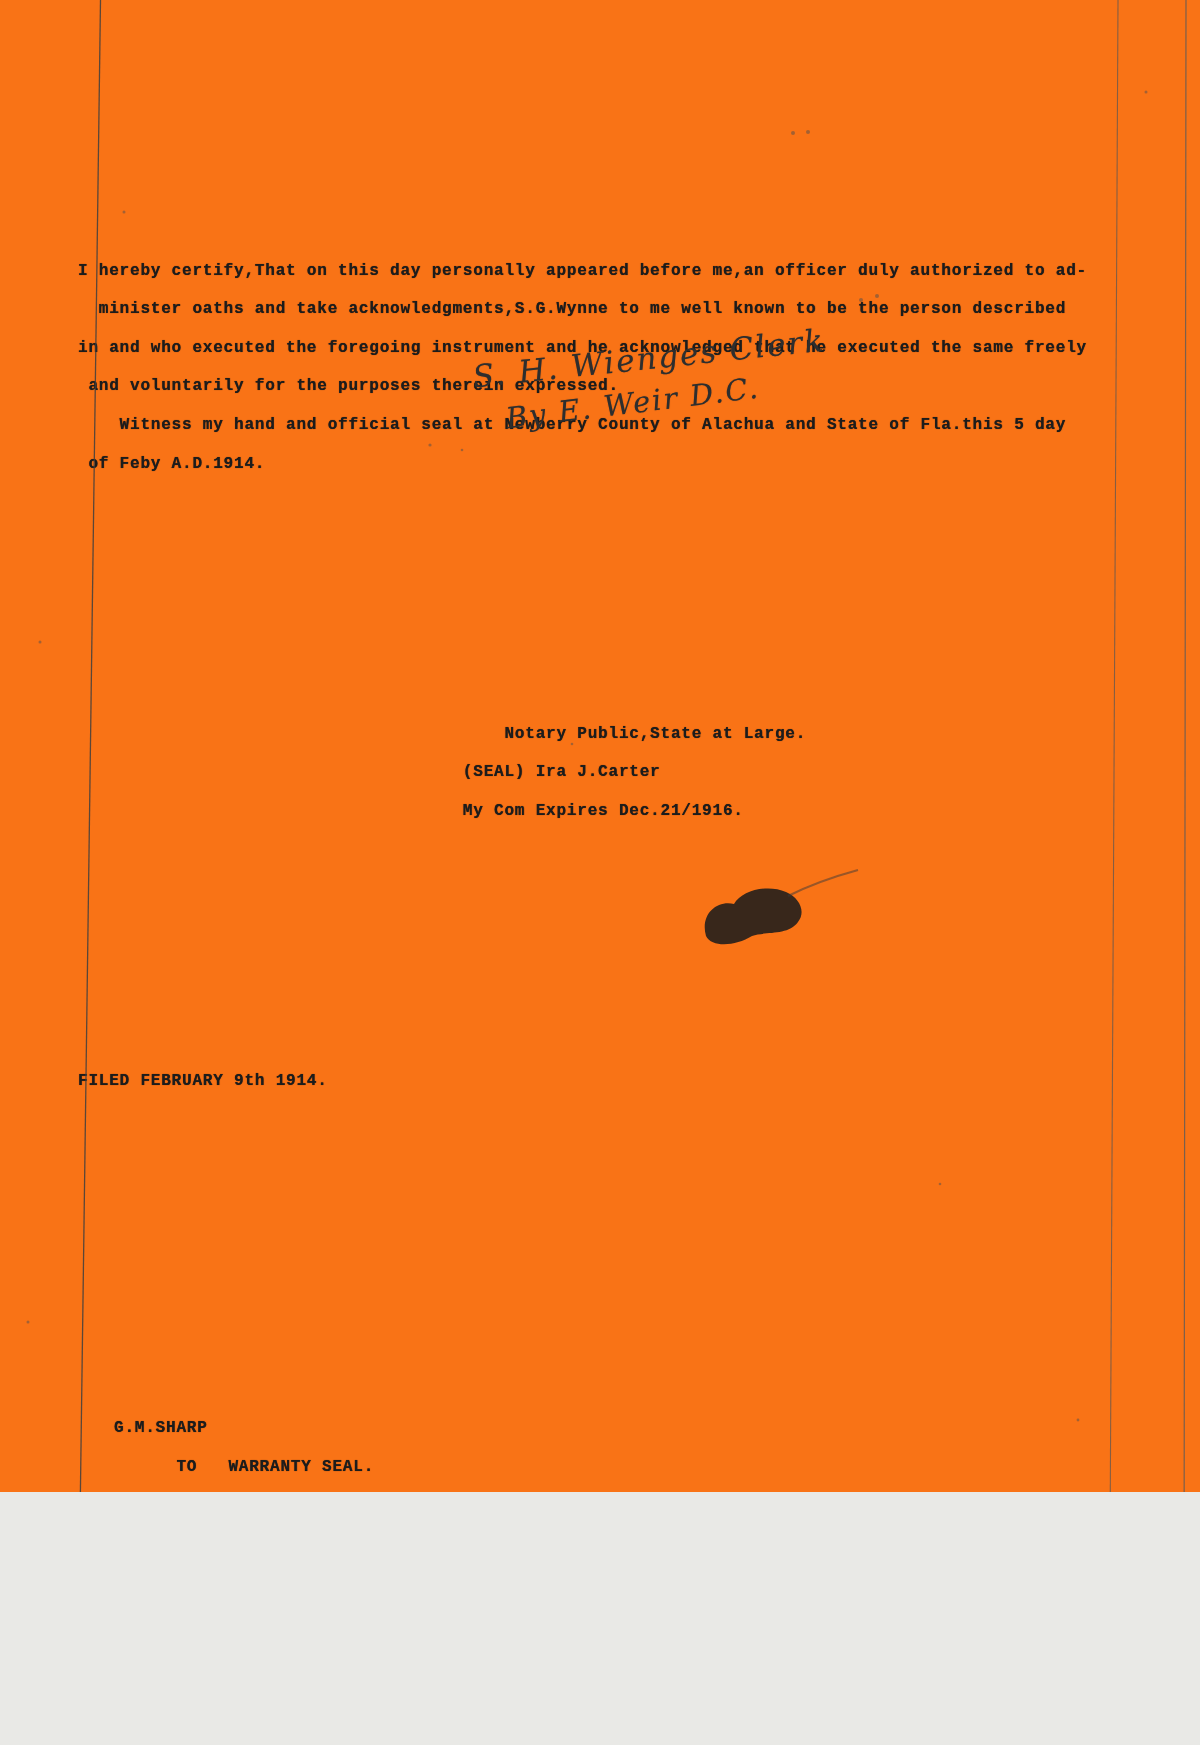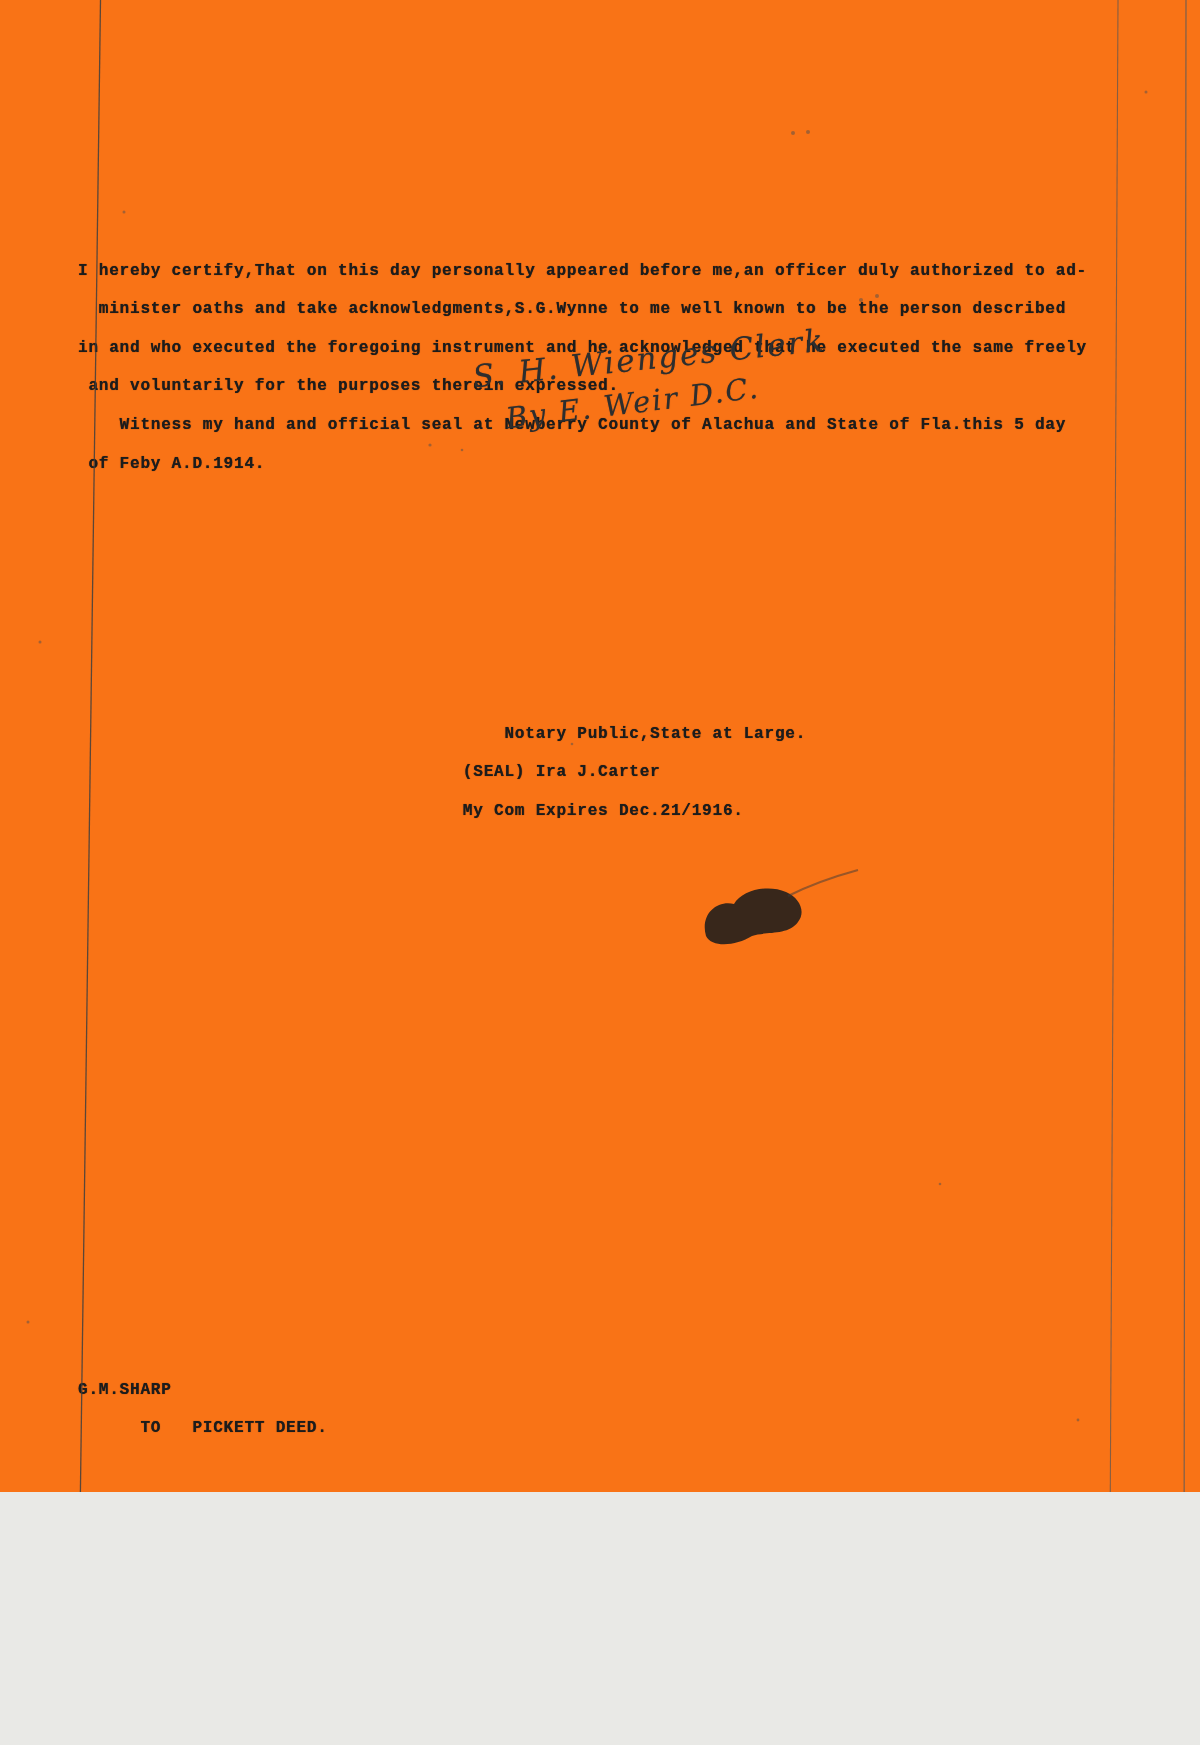--- a/index.html
+++ b/index.html
@@ -15,21 +15,21 @@
   .typed{
     position:absolute;left:78px;top:20px;width:1110px;
     font:700 16px "Liberation Mono",monospace;
     line-height:38.6px;
     letter-spacing:0.8px;
     color:#1c1c1c;
     white-space:pre;
     text-shadow:0 0 0.9px rgba(25,25,25,0.75), 0.3px 0.3px 0 rgba(25,25,25,0.35);
   }
   .typed .tline{height:38.6px;}
-  .caption-block{margin-top:77.2px;} 
+  .caption-block{margin-top:77.2px;margin-left:36px;} 
   
   .sig{
     position:absolute;
     font-family:"DejaVu Serif",serif;
     font-style:italic;
     color:#2e2e2e;
     text-shadow:0 0 1px rgba(46,46,46,0.45);
     white-space:nowrap;
   }
   .sig-clerk{left:472px;top:340px;font-size:31px;transform:rotate(-6deg);letter-spacing:2px;}
@@ -46,25 +46,25 @@
     <div>
       
     <div class="tline">I hereby certify,That on this day personally appeared before me,an officer duly authorized to ad-</div><div class="tline">  minister oaths and take acknowledgments,S.G.Wynne to me well known to be the person described</div><div class="tline">in and who executed the foregoing instrument and he acknowledged that he executed the same freely</div><div class="tline"> and voluntarily for the purposes therein expressed.</div><div class="tline">    Witness my hand and official seal at Newberry County of Alachua and State of Fla.this 5 day</div><div class="tline"> of Feby A.D.1914.</div></div>
 
     <div>
       
     <div class="tline">                                         Notary Public,State at Large.</div><div class="tline">                                     (SEAL) Ira J.Carter</div><div class="tline">                                     My Com Expires Dec.21/1916.</div></div>
 
     <div>
       
-    </div>
+    <div class="tline">FILED FEBRUARY 9th 1914.</div></div>
 
     <div class="caption-block">
       
-    <div class="tline">G.M.SHARP</div><div class="tline">      TO   PICKETT DEED.</div></div>
+    <div class="tline">G.M.SHARP</div><div class="tline">      TO   WARRANTY SEAL.</div></div>
 
     <div>
       
     </div>
 
   </div>
 
   <div class="sig sig-clerk">S. H. Wienges Clerk</div>
   <div class="sig sig-deputy">By E. Weir D.C.</div>
 

